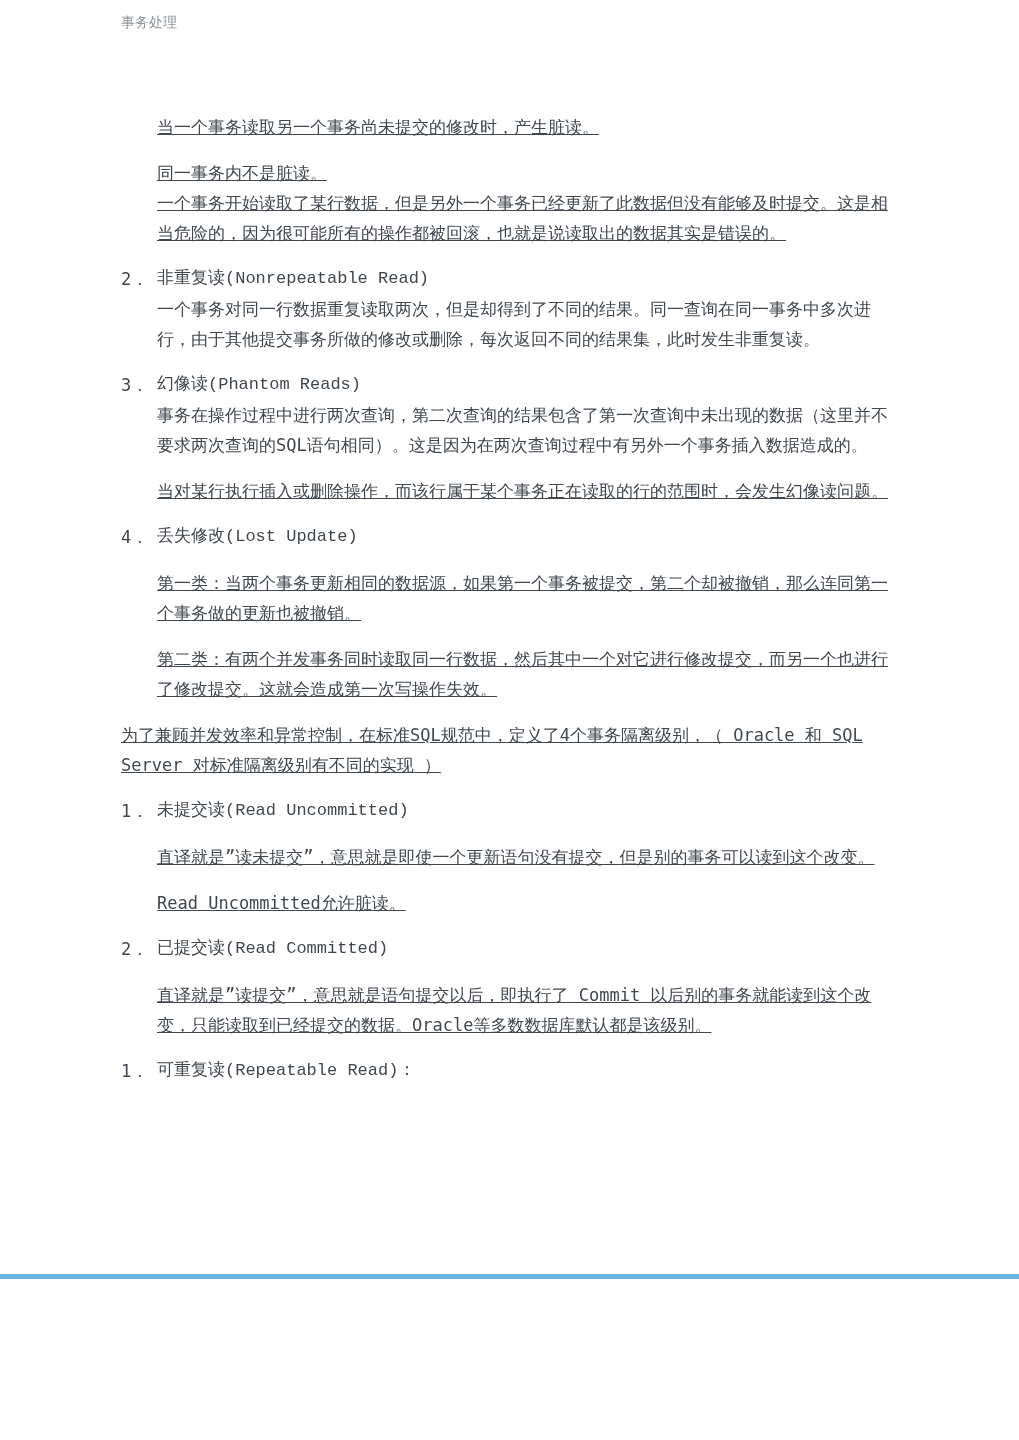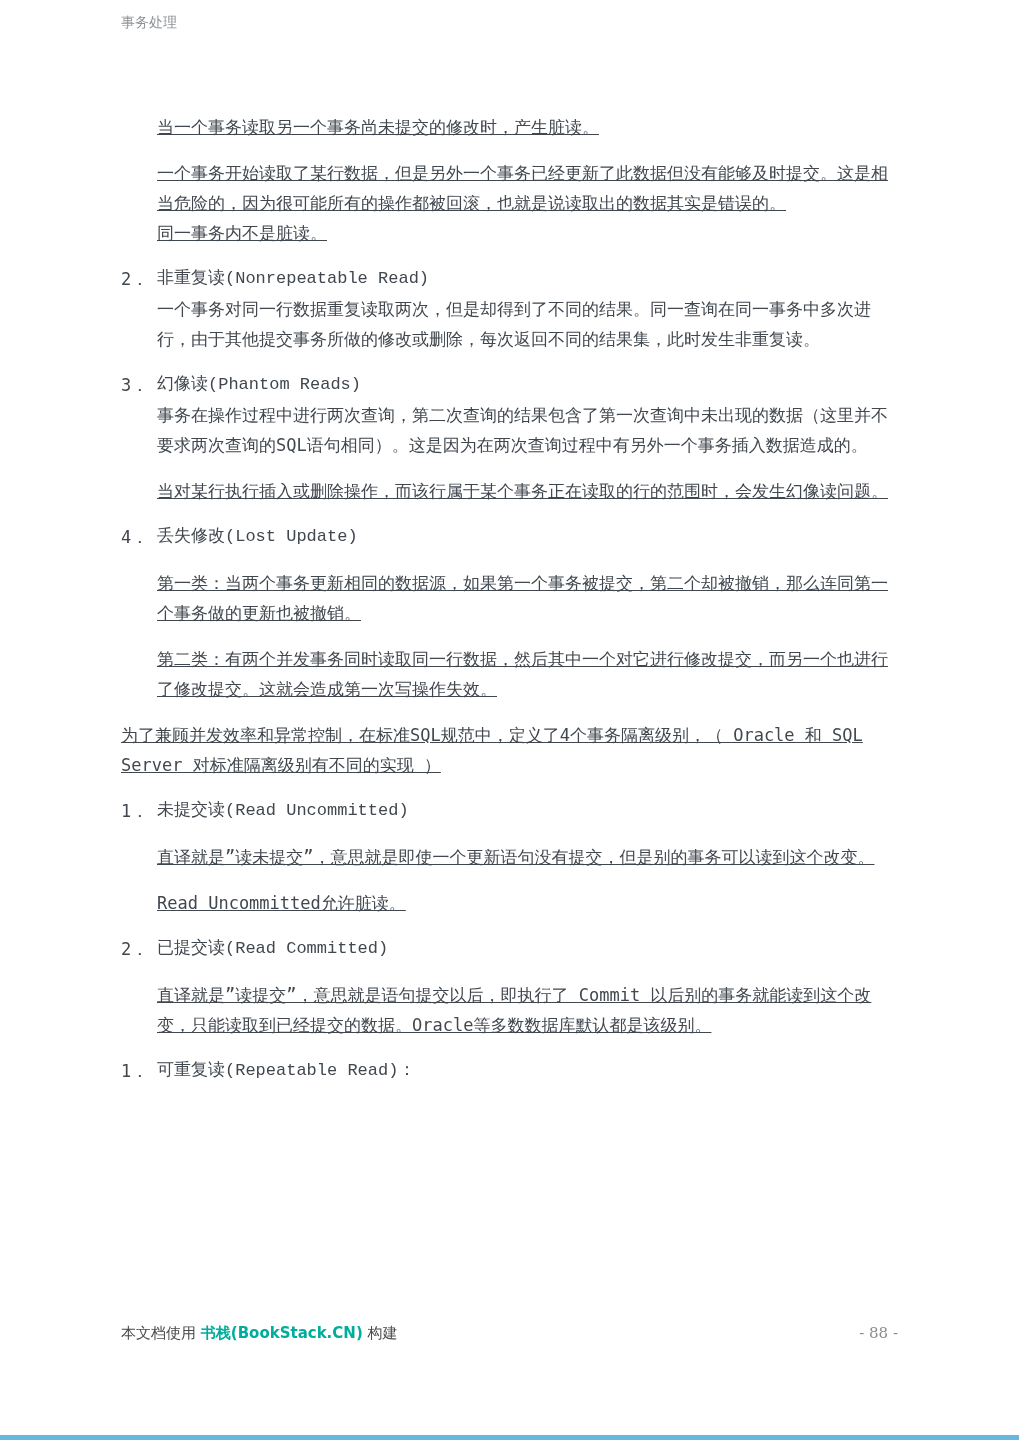--- a/index.html
+++ b/index.html
@@ -1,19 +1,19 @@
 <!DOCTYPE html>
 <html><head>
 <meta charset="utf-8">
 <style>
   html, body { margin: 0; padding: 0; background: #ffffff; }
   .page {
     position: relative;
     width: 1019px;
-    height: 1440px;
+    height: 1279px;
     background: #ffffff;
     overflow: hidden;
     font-family: "DejaVu Sans", "Liberation Sans", sans-serif;
     color: #40474e;
   }
   .doc-header {
     position: absolute;
     top: 12px;
     left: 121px;
     right: 121px;
@@ -75,22 +75,22 @@
 
   <div class="doc-header">
     <span>事务处理</span>
   </div>
 
   <div class="doc-content">
       <div class="block para">
         <div class="para-line">当一个事务读取另一个事务尚未提交的修改时，产生脏读。</div>
       </div>
       <div class="block para">
+        <div class="para-line">同一事务内不是脏读。</div>
         <div class="para-line">一个事务开始读取了某行数据，但是另外一个事务已经更新了此数据但没有能够及时提交。这是相当危险的，因为很可能所有的操作都被回滚，也就是说读取出的数据其实是错误的。</div>
-        <div class="para-line">同一事务内不是脏读。</div>
       </div>
       <div class="block item">
         <div class="item-head">
           <span class="item-num">2．</span>
           <span class="item-title">非重复读(Nonrepeatable Read)</span>
         </div>
         <div class="item-body-line">一个事务对同一行数据重复读取两次，但是却得到了不同的结果。同一查询在同一事务中多次进行，由于其他提交事务所做的修改或删除，每次返回不同的结果集，此时发生非重复读。</div>
       </div>
       <div class="block item">
         <div class="item-head">

